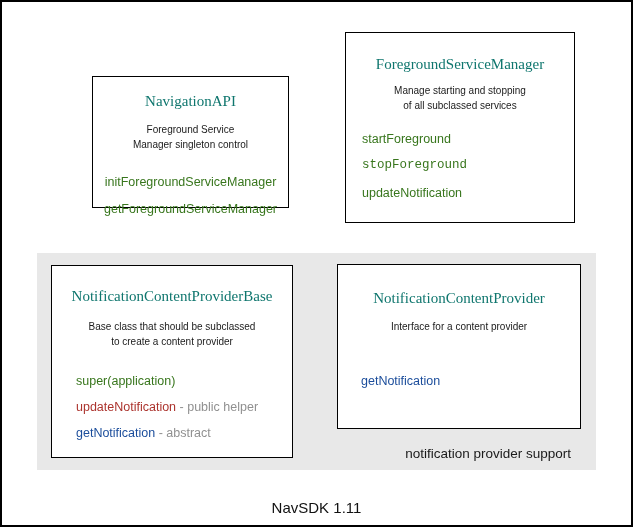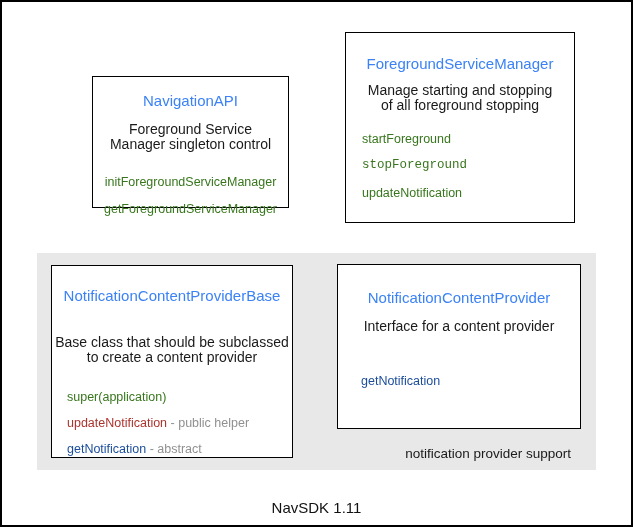--- a/index.html
+++ b/index.html
@@ -15,24 +15,25 @@
     background:#e8e8e8;
   }
   .class-box {
     position:absolute; background:#ffffff; border:1px solid #000000;
   }
   .box-navigation-api            { left:76px;  top:76px;  width:197px; height:132px;margin-left:16px; }
   .box-foreground-service-manager{ left:345px; top:32px;  width:230px; height:191px; }
   .box-ncp-base                  { left:51px;  top:265px; width:242px; height:193px; }
   .box-ncp                       { left:337px; top:264px; width:244px; height:165px; }
   .box-title {
-    font-size:15px; line-height:18px; text-align:center; color:#3b82f6;
+    font-size:15px; line-height:18px; text-align:center; color:#0f766e;
     white-space:nowrap;
+    font-family:Liberation Serif, serif;
   }
-  .box-desc { font-size:14px; line-height:15px; text-align:center; color:#1a1a1a; }
+  .box-desc { font-size:10px; line-height:15px; text-align:center; color:#1a1a1a; }
   .method { font-size:12.5px; line-height:16px; white-space:nowrap; }
   .methods-centered .method { text-align:center; }
   .m-green { color:#38761d; }
   .m-red   { color:#ac342e; }
   .m-blue  { color:#1b4d9b; }
   .m-suffix{ color:#909090; }
 
   
   .box-navigation-api .box-title { margin-top:15px; }
   .box-navigation-api .box-desc  { margin-top:12px; }
@@ -40,22 +41,22 @@
   .box-navigation-api .method-2  { margin-top:11px; }
 
   .box-foreground-service-manager .box-title { margin-top:22px; }
   .box-foreground-service-manager .box-desc  { margin-top:10px; }
   .box-foreground-service-manager .methods   { padding-left:16px; }
   .box-foreground-service-manager .method-1  { margin-top:18px; }
   .box-foreground-service-manager .method-2  { margin-top:10px;font-family:Liberation Mono, monospace; }
   .box-foreground-service-manager .method-3  { margin-top:12px; }
 
   .box-ncp-base .box-title { margin-top:21px; }
-  .box-ncp-base .box-desc  { margin-top:30px; }
-  .box-ncp-base .methods   { padding-left:15px; }
+  .box-ncp-base .box-desc  { margin-top:14px; }
+  .box-ncp-base .methods   { padding-left:24px; }
   .box-ncp-base .method-1  { margin-top:24px; }
   .box-ncp-base .method-2  { margin-top:10px; }
   .box-ncp-base .method-3  { margin-top:10px; }
 
   .box-ncp .box-title { margin-top:24px; }
   .box-ncp .box-desc  { margin-top:12px; }
   .box-ncp .methods   { padding-left:23px; }
   .box-ncp .method-1  { margin-top:39px; }
 
   .group-label {
@@ -83,21 +84,21 @@
     <div class="methods methods-centered">
       <div class="method method-1 m-green">initForegroundServiceManager</div>
       <div class="method method-2 m-green">getForegroundServiceManager</div>
     </div>
   </div>
 
   <div class="class-box box-foreground-service-manager">
     <div class="box-title">ForegroundServiceManager</div>
     <div class="box-desc">
       <div>Manage starting and stopping</div>
-      <div>of all foreground stopping</div>
+      <div>of all subclassed services</div>
     </div>
     <div class="methods">
       <div class="method method-1 m-green">startForeground</div>
       <div class="method method-2 m-green">stopForeground</div>
       <div class="method method-3 m-green">updateNotification</div>
     </div>
   </div>
 
   <div class="class-box box-ncp-base">
     <div class="box-title">NotificationContentProviderBase</div>

